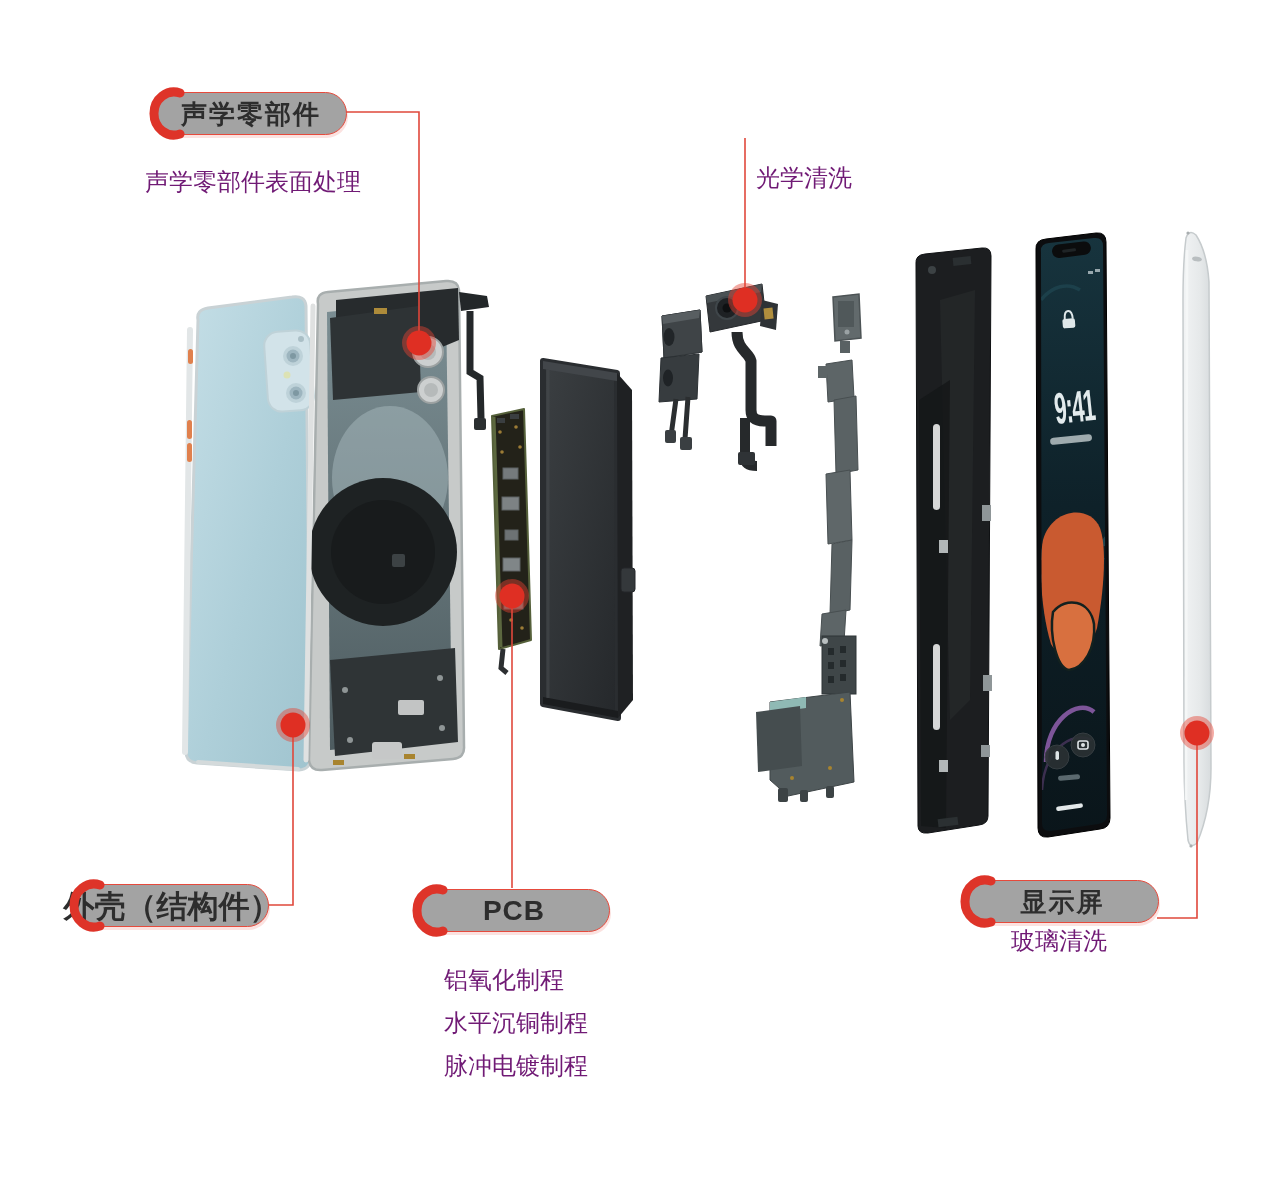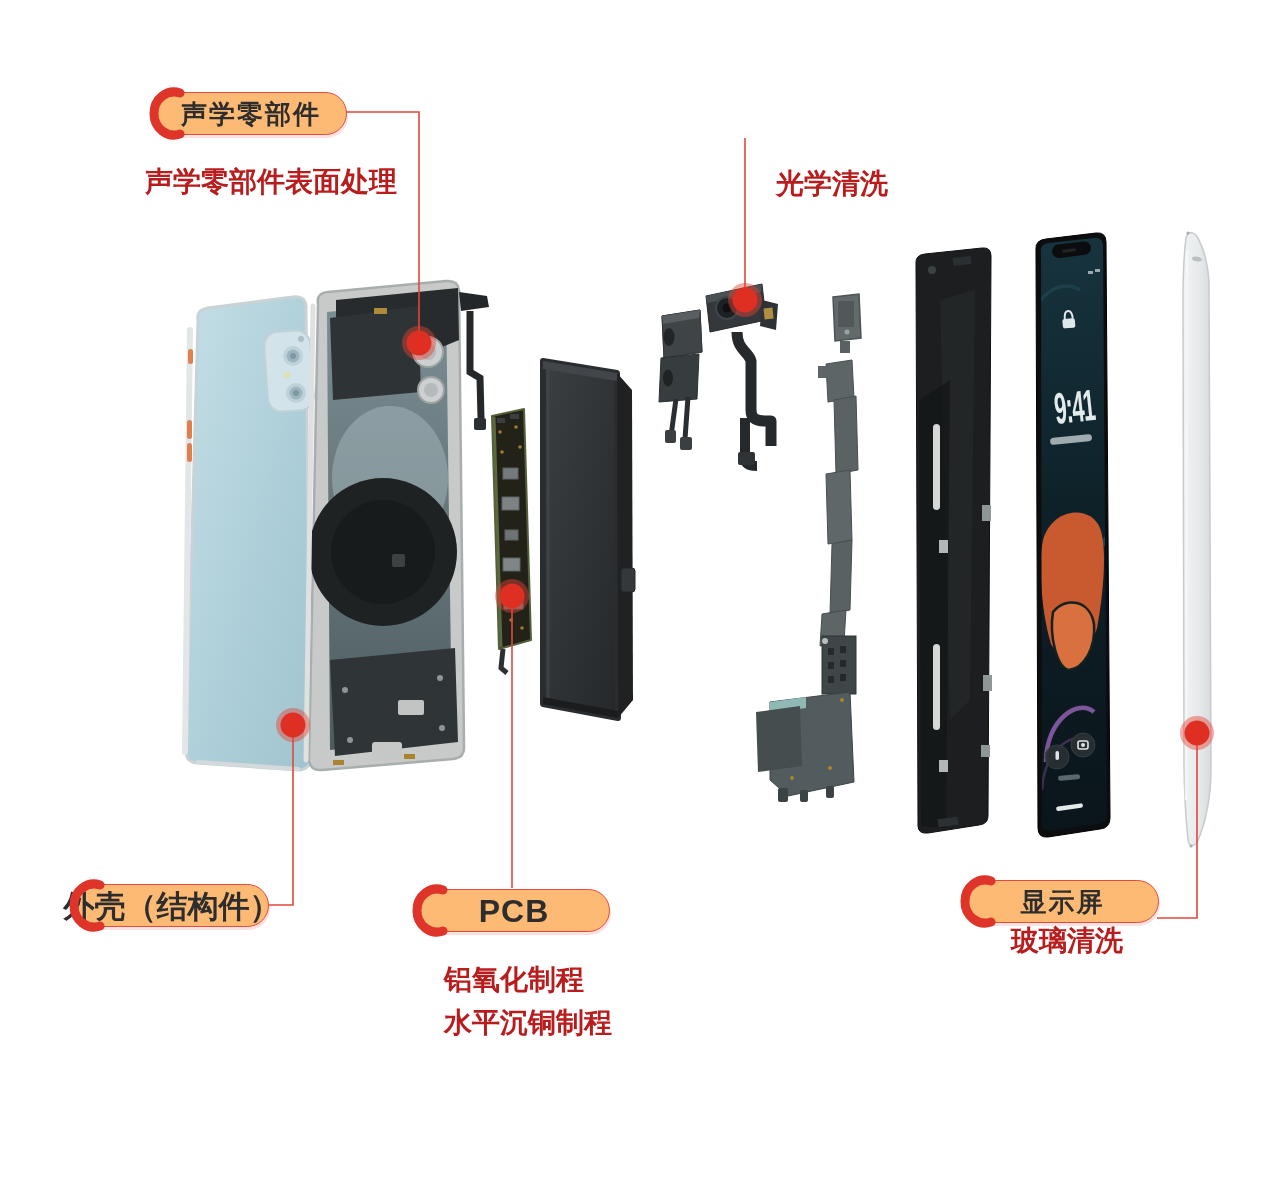--- a/index.html
+++ b/index.html
@@ -2,34 +2,34 @@
 <html><head>
 <meta charset="utf-8">
 <style>
   html,body{margin:0;padding:0;background:#ffffff;}
   .stage{
     position:relative;width:1288px;height:1184px;background:#ffffff;overflow:hidden;
     font-family:"Liberation Sans","DejaVu Sans",sans-serif;
   }
   .stage svg.art{position:absolute;left:0;top:0;}
   .pill{
-    position:absolute;height:41px;background:#fdba74;
+    position:absolute;height:41px;background:#a3a3a3;
     border:1.5px solid #e64a3c;border-radius:24px;
     display:flex;align-items:center;justify-content:center;
     box-shadow:1px 3px 0 rgba(230,74,60,0.16);
   }
   .crescent{position:absolute;left:-9px;top:-8px;pointer-events:none;}
   .crescent path{fill:none;stroke:#de3429;stroke-width:9;stroke-linecap:round;}
   .pill-label{
     font-weight:bold;font-size:26px;color:#2d2d2d;letter-spacing:2px;
     white-space:nowrap;line-height:1;padding-top:1px;
   }
-  .pill-label.latin{font-size:32px;letter-spacing:1px;}
+  .pill-label.latin{font-size:28px;letter-spacing:1px;}
   .note{
-    position:absolute;font-weight:bold;color:#b91c1c;font-size:28px;
+    position:absolute;font-weight:normal;color:#701a75;font-size:24px;
     white-space:nowrap;
   }
   .note .line{display:block;line-height:42px;}
 </style>
 </head>
 <body>
 
 <div class="stage">
 
   <svg class="art" width="1288" height="1184" viewBox="0 0 1288 1184">
@@ -310,27 +310,28 @@
     <svg class="crescent" width="50" height="57" viewBox="0 0 50 57">
       <path d="M33 8 A20 21.5 0 1 0 33 49"></path>
     </svg>
     <span class="pill-label">显示屏</span>
   </div>
 
   <div class="note" style="left:145px;top:161px;">
     <span class="line">声学零部件表面处理</span>
   </div>
 
-  <div class="note" style="left:756px;top:163px;margin-left:20px;">
+  <div class="note" style="left:756px;top:157px;">
     <span class="line">光学清洗</span>
   </div>
 
 
   <div class="note" style="left:444px;top:958px;line-height:43px;">
     <span class="line" style="line-height:43px;">铝氧化制程</span>
     <span class="line" style="line-height:43px;">水平沉铜制程</span>
+    <span class="line" style="line-height:43px;">脉冲电镀制程</span>
   </div>
 
   <div class="note" style="left:1011px;top:920px;">
     <span class="line">玻璃清洗</span>
   </div>
 
 </div>
 
 </body></html>

